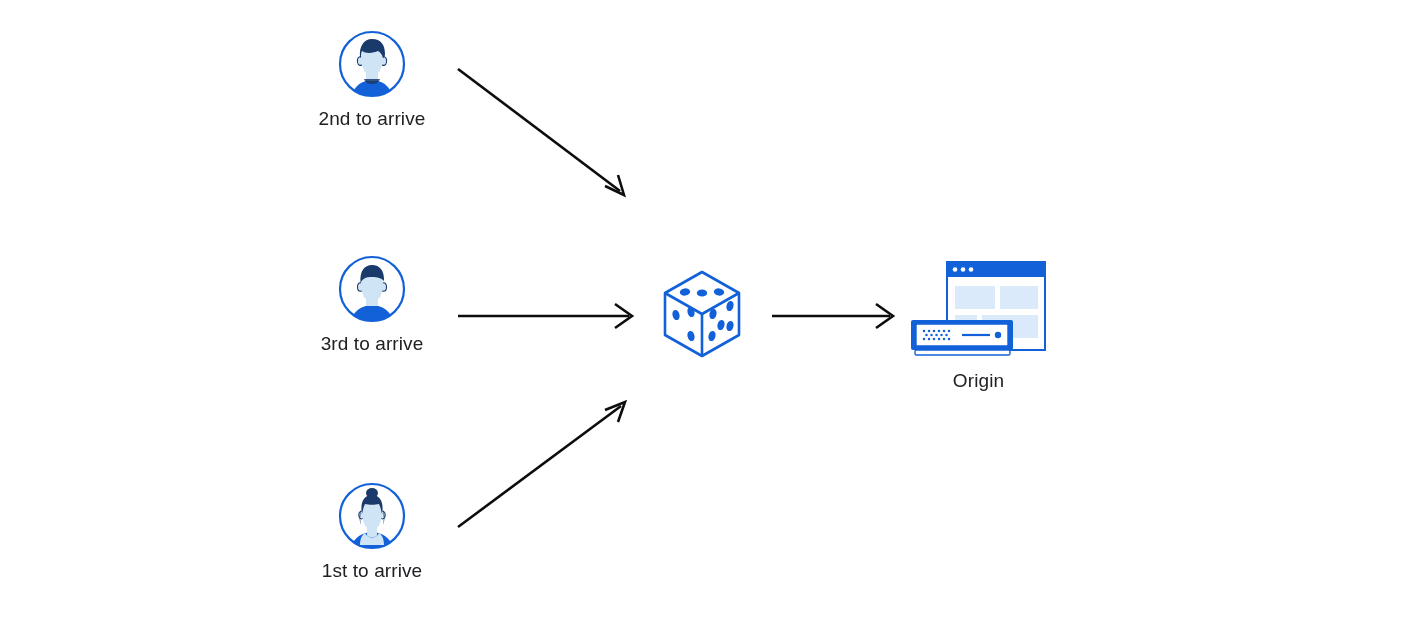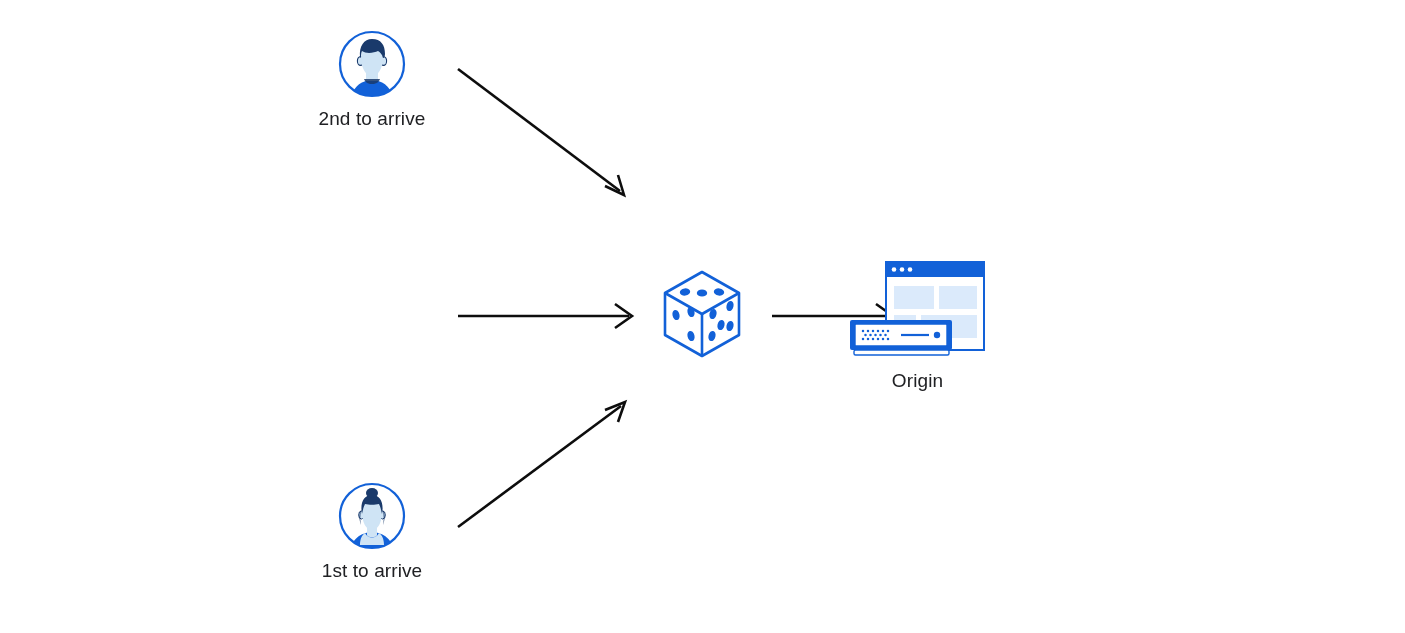--- a/index.html
+++ b/index.html
@@ -103,20 +103,41 @@
           <ellipse cx="24.5" cy="33" rx="3.1" ry="4.4" fill="#cfe4f5" stroke="#1a3a6b" stroke-width="1.1"></ellipse>
           <ellipse cx="47.5" cy="33" rx="3.1" ry="4.4" fill="#cfe4f5" stroke="#1a3a6b" stroke-width="1.1"></ellipse>
           <path d="M25 30 c0 -12 5 -18 11 -18 c6 0 11 6 11 18 c0 10 -5 18 -11 18 c-6 0 -11 -8 -11 -18 z" fill="#cfe4f5"></path>
           <path d="M24 29 c-1 -11 4 -18 12 -18 c9 0 13 6 13 15 c0 2 -1 4 -2 4 c-1 -4 -3 -6 -5 -7 c-4 2 -12 3 -16 0 c-1 2 -1 4 -1 6 c-1 1 -1 1 -1 0 z" fill="#1a3a6b"></path>
         </g>
       </svg>
     </div>
     <div class="node-label avatar-label">2nd to arrive</div>
   </div>
 
+  <div class="node" style="left:336px; top:253px; width:72px;">
+    <div class="avatar-wrap">
+      <svg viewBox="0 0 72 72" width="72" height="72">
+        <defs>
+          <clipPath id="clipB">
+              <circle cx="36" cy="36" r="32"></circle>
+            </clipPath>
+        </defs>
+        <circle cx="36" cy="36" r="32" fill="#ffffff" stroke="#1261d8" stroke-width="2.2"></circle>
+        <g clip-path="url(#clipB)">
+          <path d="M36 52 c-11 0 -21 8 -23 20 l46 0 c-2 -12 -12 -20 -23 -20 z" fill="#1261d8"></path>
+          <path d="M30 43 h12 v10 h-12 z" fill="#cfe4f5"></path>
+          <ellipse cx="24.5" cy="34" rx="3" ry="4.3" fill="#cfe4f5" stroke="#1a3a6b" stroke-width="1.1"></ellipse>
+          <ellipse cx="47.5" cy="34" rx="3" ry="4.3" fill="#cfe4f5" stroke="#1a3a6b" stroke-width="1.1"></ellipse>
+          <path d="M25 31 c0 -12 5 -18 11 -18 c6 0 11 6 11 18 c0 11 -5 18 -11 18 c-6 0 -11 -7 -11 -18 z" fill="#cfe4f5"></path>
+          <path d="M24.5 30 c-1 -12 4 -18 11.5 -18 c8 0 12.5 6 12 16 c-3 -3 -6 -4 -12 -4 c-6 0 -9 1 -11.5 6 z" fill="#1a3a6b"></path>
+        </g>
+      </svg>
+    </div>
+    <div class="node-label avatar-label">3rd to arrive</div>
+  </div>
 
   <div class="node" style="left:336px; top:480px; width:72px;">
     <div class="avatar-wrap">
       <svg viewBox="0 0 72 72" width="72" height="72">
         <defs>
           <clipPath id="clipC">
               <circle cx="36" cy="36" r="32"></circle>
             </clipPath>
         </defs>
         <circle cx="36" cy="36" r="32" fill="#ffffff" stroke="#1261d8" stroke-width="2.2"></circle>
@@ -157,21 +178,21 @@
           <ellipse cx="53" cy="46" rx="3.5" ry="5.2" transform="rotate(14 53 46)"></ellipse>
           <ellipse cx="70" cy="38" rx="3.5" ry="5.2" transform="rotate(14 70 38)"></ellipse>
           <ellipse cx="61" cy="57" rx="3.5" ry="5.2" transform="rotate(14 61 57)"></ellipse>
           <ellipse cx="70" cy="58" rx="3.5" ry="5.2" transform="rotate(14 70 58)"></ellipse>
           <ellipse cx="52" cy="68" rx="3.5" ry="5.2" transform="rotate(14 52 68)"></ellipse>
         </g>
       </svg>
     </div>
   </div>
 
-  <div class="node" style="left:846px; top:258px; width:143px;">
+  <div class="node" style="left:907px; top:258px; width:143px;">
     <div>
       <svg viewBox="0 0 143 105" width="143" height="105">
 
         <g>
           <rect x="40" y="4" width="98" height="88" fill="#ffffff" stroke="#1261d8" stroke-width="2"></rect>
           <rect x="40" y="4" width="98" height="15" fill="#1261d8"></rect>
           <circle cx="48" cy="11.5" r="2.3" fill="#ffffff"></circle>
           <circle cx="56" cy="11.5" r="2.3" fill="#ffffff"></circle>
           <circle cx="64" cy="11.5" r="2.3" fill="#ffffff"></circle>
           <rect x="48" y="28" width="40" height="23" fill="#dbeafb"></rect>

